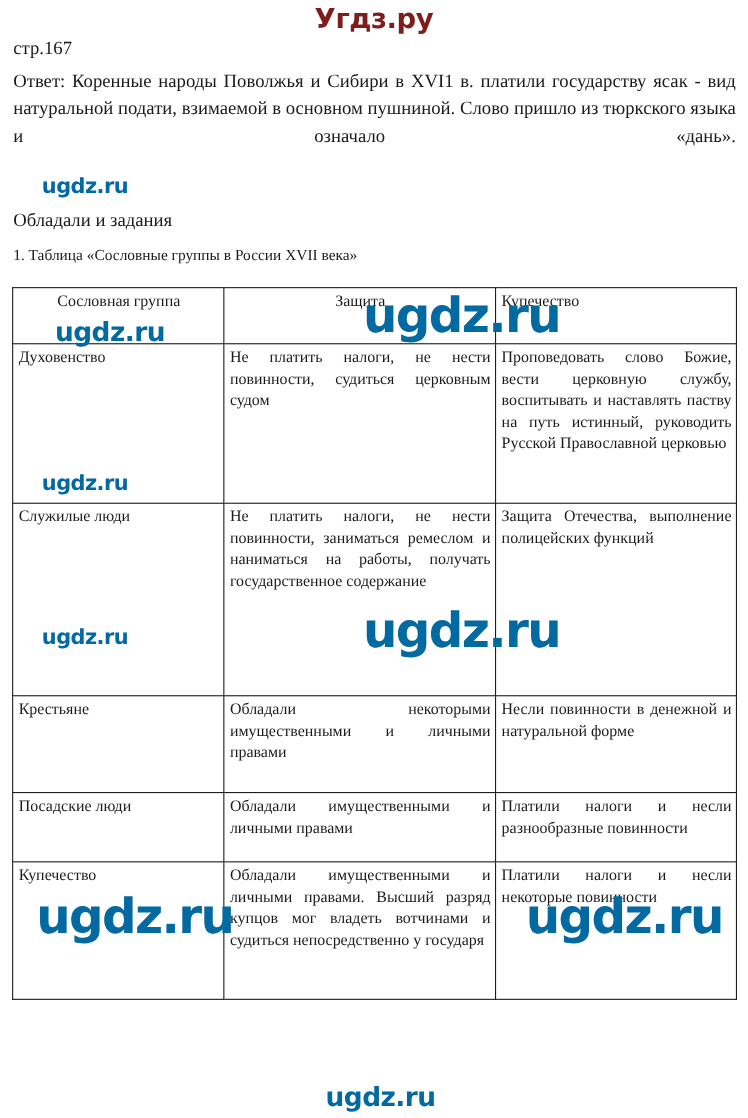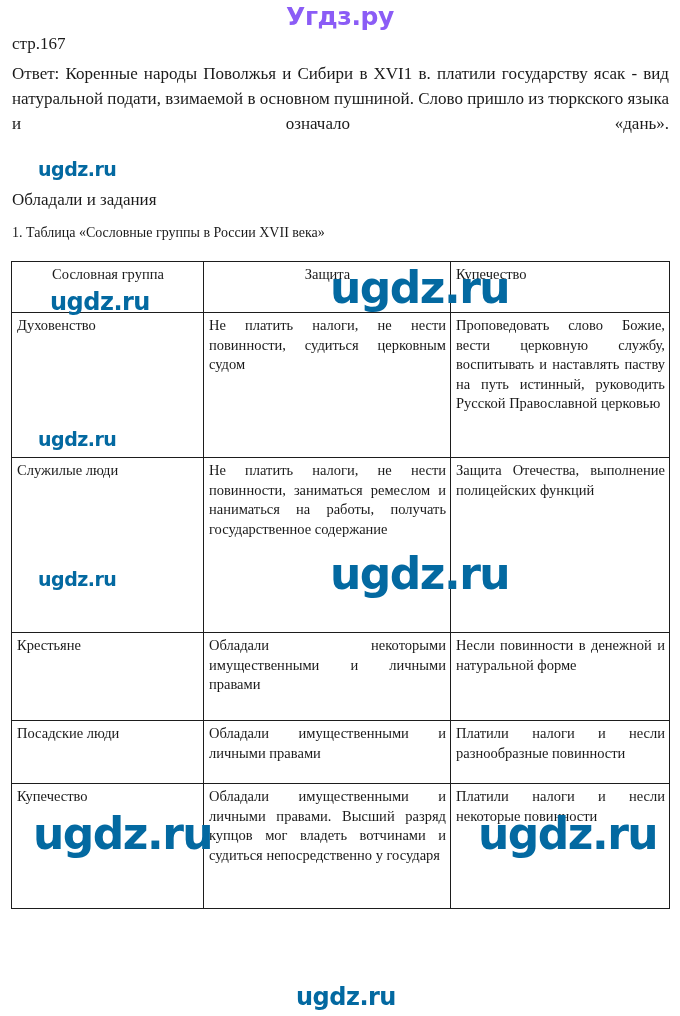--- a/index.html
+++ b/index.html
@@ -20,21 +20,21 @@
   .site-title {
     position: absolute;
     top: 2px;
     left: 0;
     width: 680px;
     text-align: center;
     font-family: "DejaVu Sans", "Liberation Sans", sans-serif;
     font-weight: bold;
     font-size: 25px;
     letter-spacing: -0.4px;
-    color: #8b5cf6;
+    color: #7f1d1d;
   }
 
   
   .page-ref {
     position: absolute;
     top: 34px;
     left: 12px;
     font-size: 17px;
   }
 

